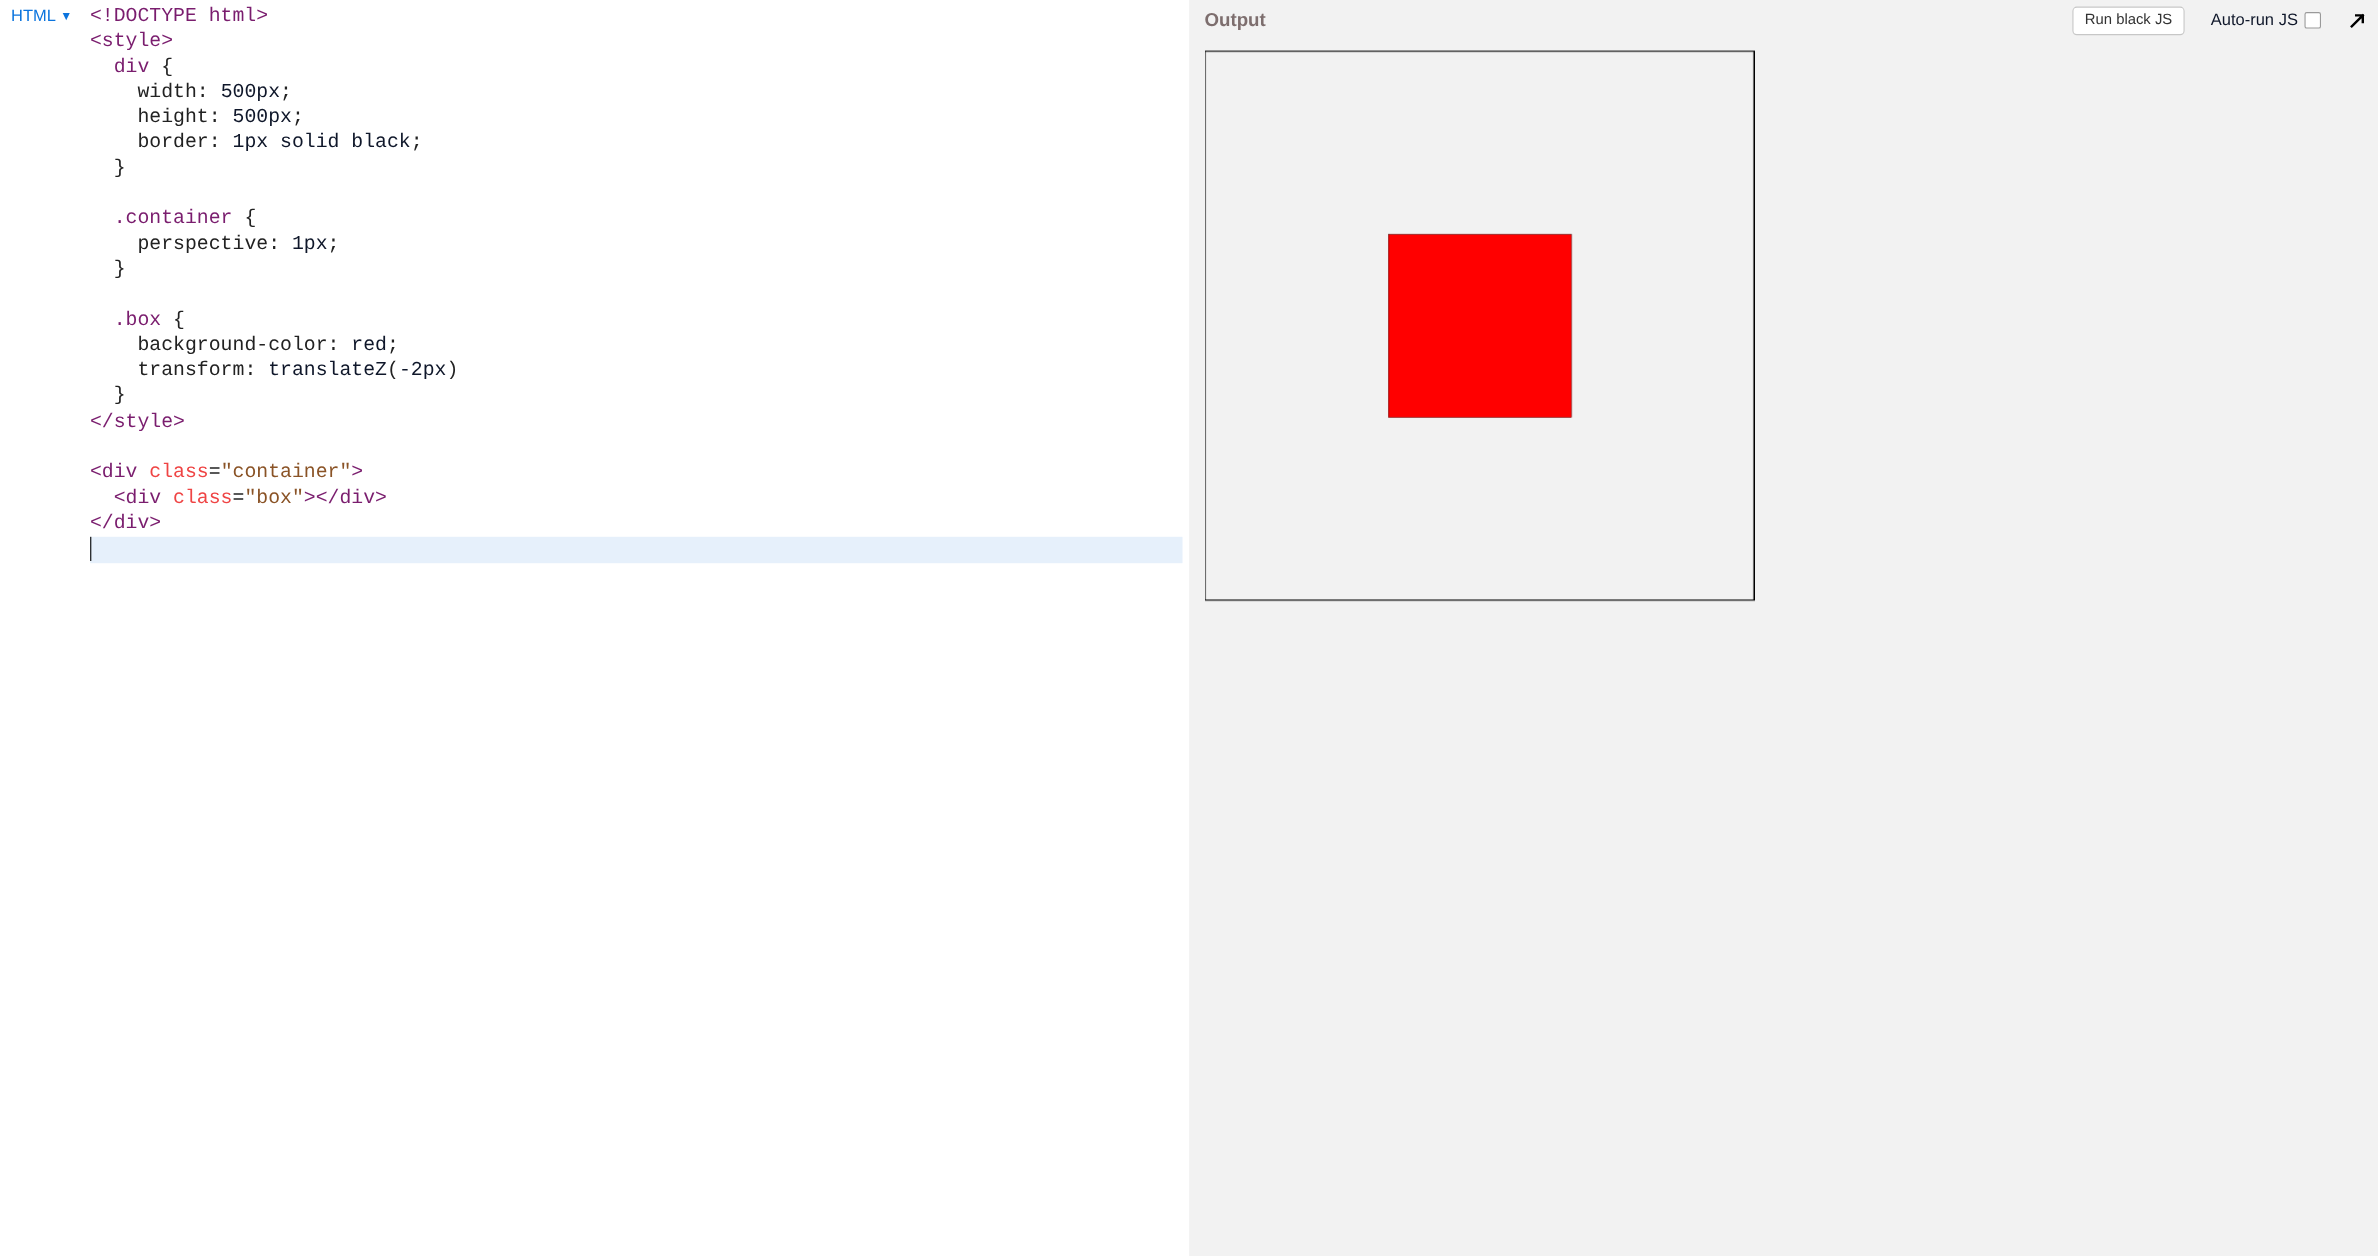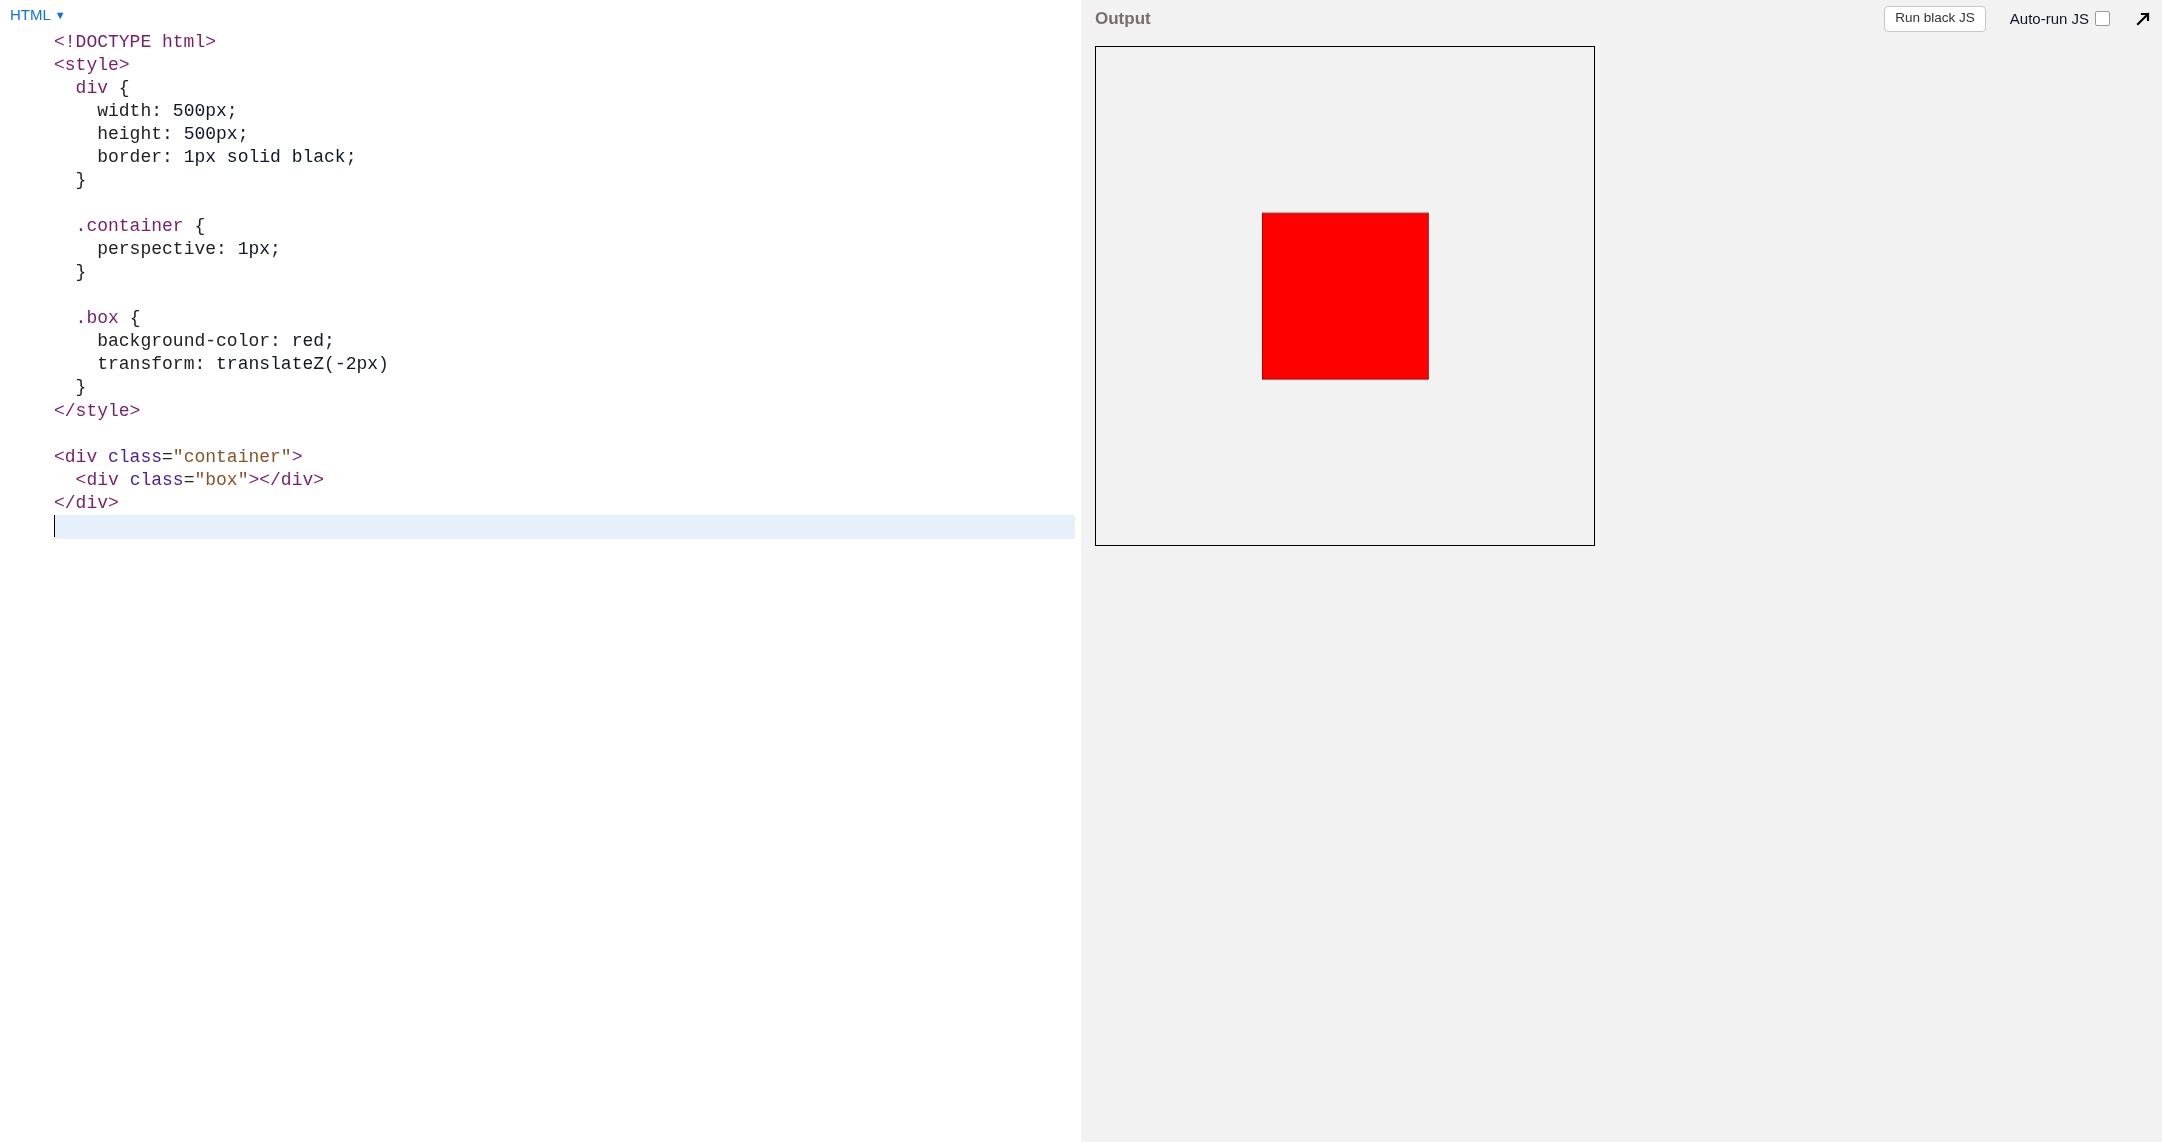--- a/index.html
+++ b/index.html
@@ -14,21 +14,20 @@
   .app {
     display: flex;
     width: 100%;
     height: 100%;
   }
   
   .left {
     width: 50%;
     height: 100%;
     display: flex;
-    flex-direction: column;
     background: #fff;
   }
   .left-header {
     padding: 6px 10px 4px 10px;
   }
   .mode-btn {
     display: inline-flex;
     align-items: center;
     color: #0b74de;
     font-size: 15px;
@@ -47,35 +46,35 @@
     flex: 1;
     font-family: "SF Mono", Menlo, Consolas, "Liberation Mono", monospace;
     font-size: 18px;
     line-height: 1.28;
     white-space: pre;
     overflow: auto;
     padding: 4px 6px 0 6px;
     cursor: text;
     position: relative;
   }
-  .line { min-height: 1.28em; margin-left: 48px; }
+  .line { min-height: 1.28em; }
   .cursor-line {
     background: #e6f0fb;
   }
   .cursor-caret {
     display: inline-block;
     width: 0;
     border-left: 1.3px solid #000;
     height: 1.22em;
     vertical-align: text-bottom;
   }
   
   .tok-plain  { color: #222; }
   .tok-tag    { color: #7a1d6e; }   
-  .tok-attr   { color: #4c1d95; }   
+  .tok-attr   { color: #ef4444; }   
   .tok-string { color: #8a5326; }   
   .tok-prop   { color: #222; }      
   .tok-val    { color: #0f172a; }   
   .tok-punct  { color: #222; }
 
   
   .right {
     width: 50%;
     height: 100%;
     background: #f2f2f2;

